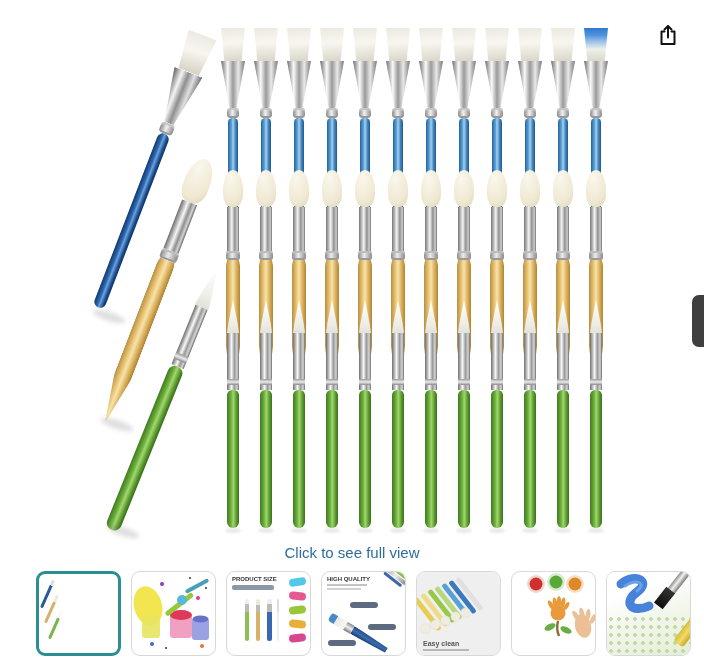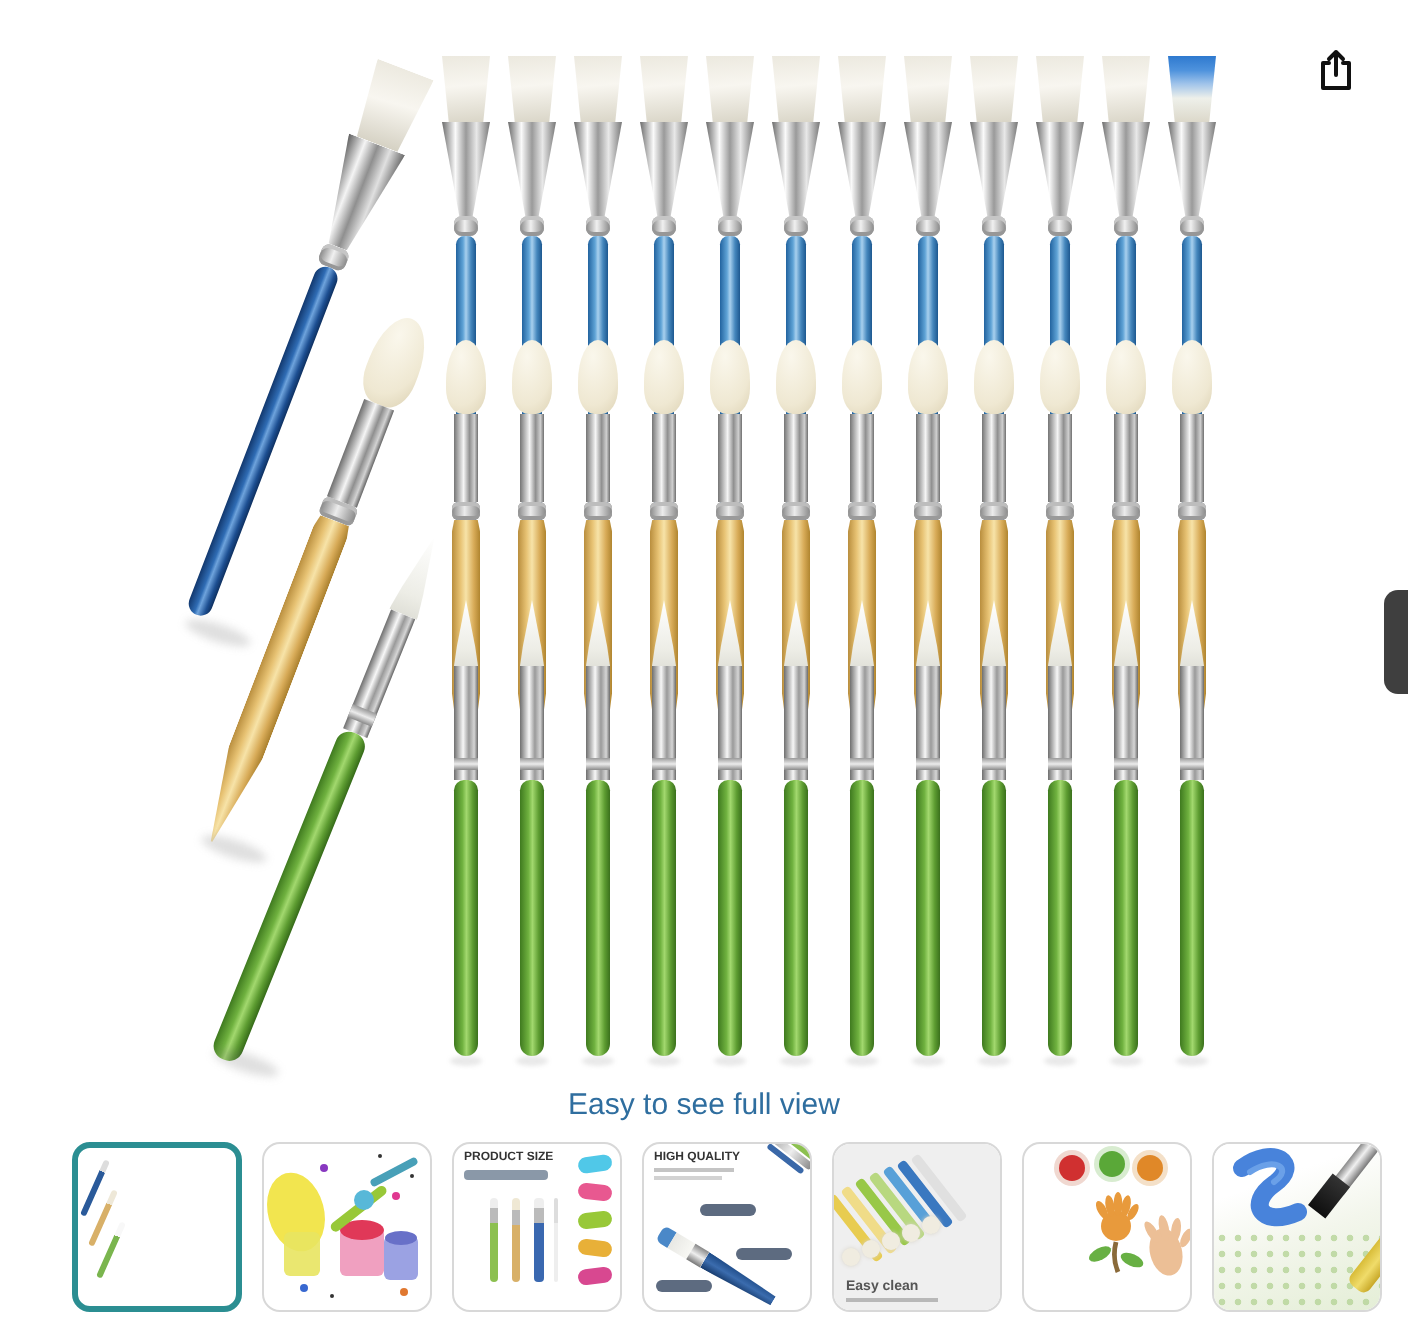--- a/index.html
+++ b/index.html
@@ -434,21 +434,21 @@
     <svg viewBox="0 0 24 24" fill="none" stroke="#111" stroke-width="2" stroke-linecap="round" stroke-linejoin="round">
       <path d="M8.5 8.5 H5.5 V21 H18.5 V8.5 H15.5"></path>
       <path d="M12 14.5 V3.2"></path>
       <path d="M8.5 6.5 L12 3 L15.5 6.5"></path>
     </svg>
   </span>
 </button>
 
 <div class="scroll-pill"></div>
 
-<a class="fullview">Easy to see full view</a>
+<a class="fullview">Click to see full view</a>
 
 <div class="thumbs">
 
   <button class="thumb selected" aria-label="Full brush set grid">
     <div class="art">
       <div class="t1-s t1-s1"></div>
         <div class="t1-s t1-s2"></div>
         <div class="t1-s t1-s3"></div>
       <div class="t1-grid">
           <div class="mini-col"></div>

